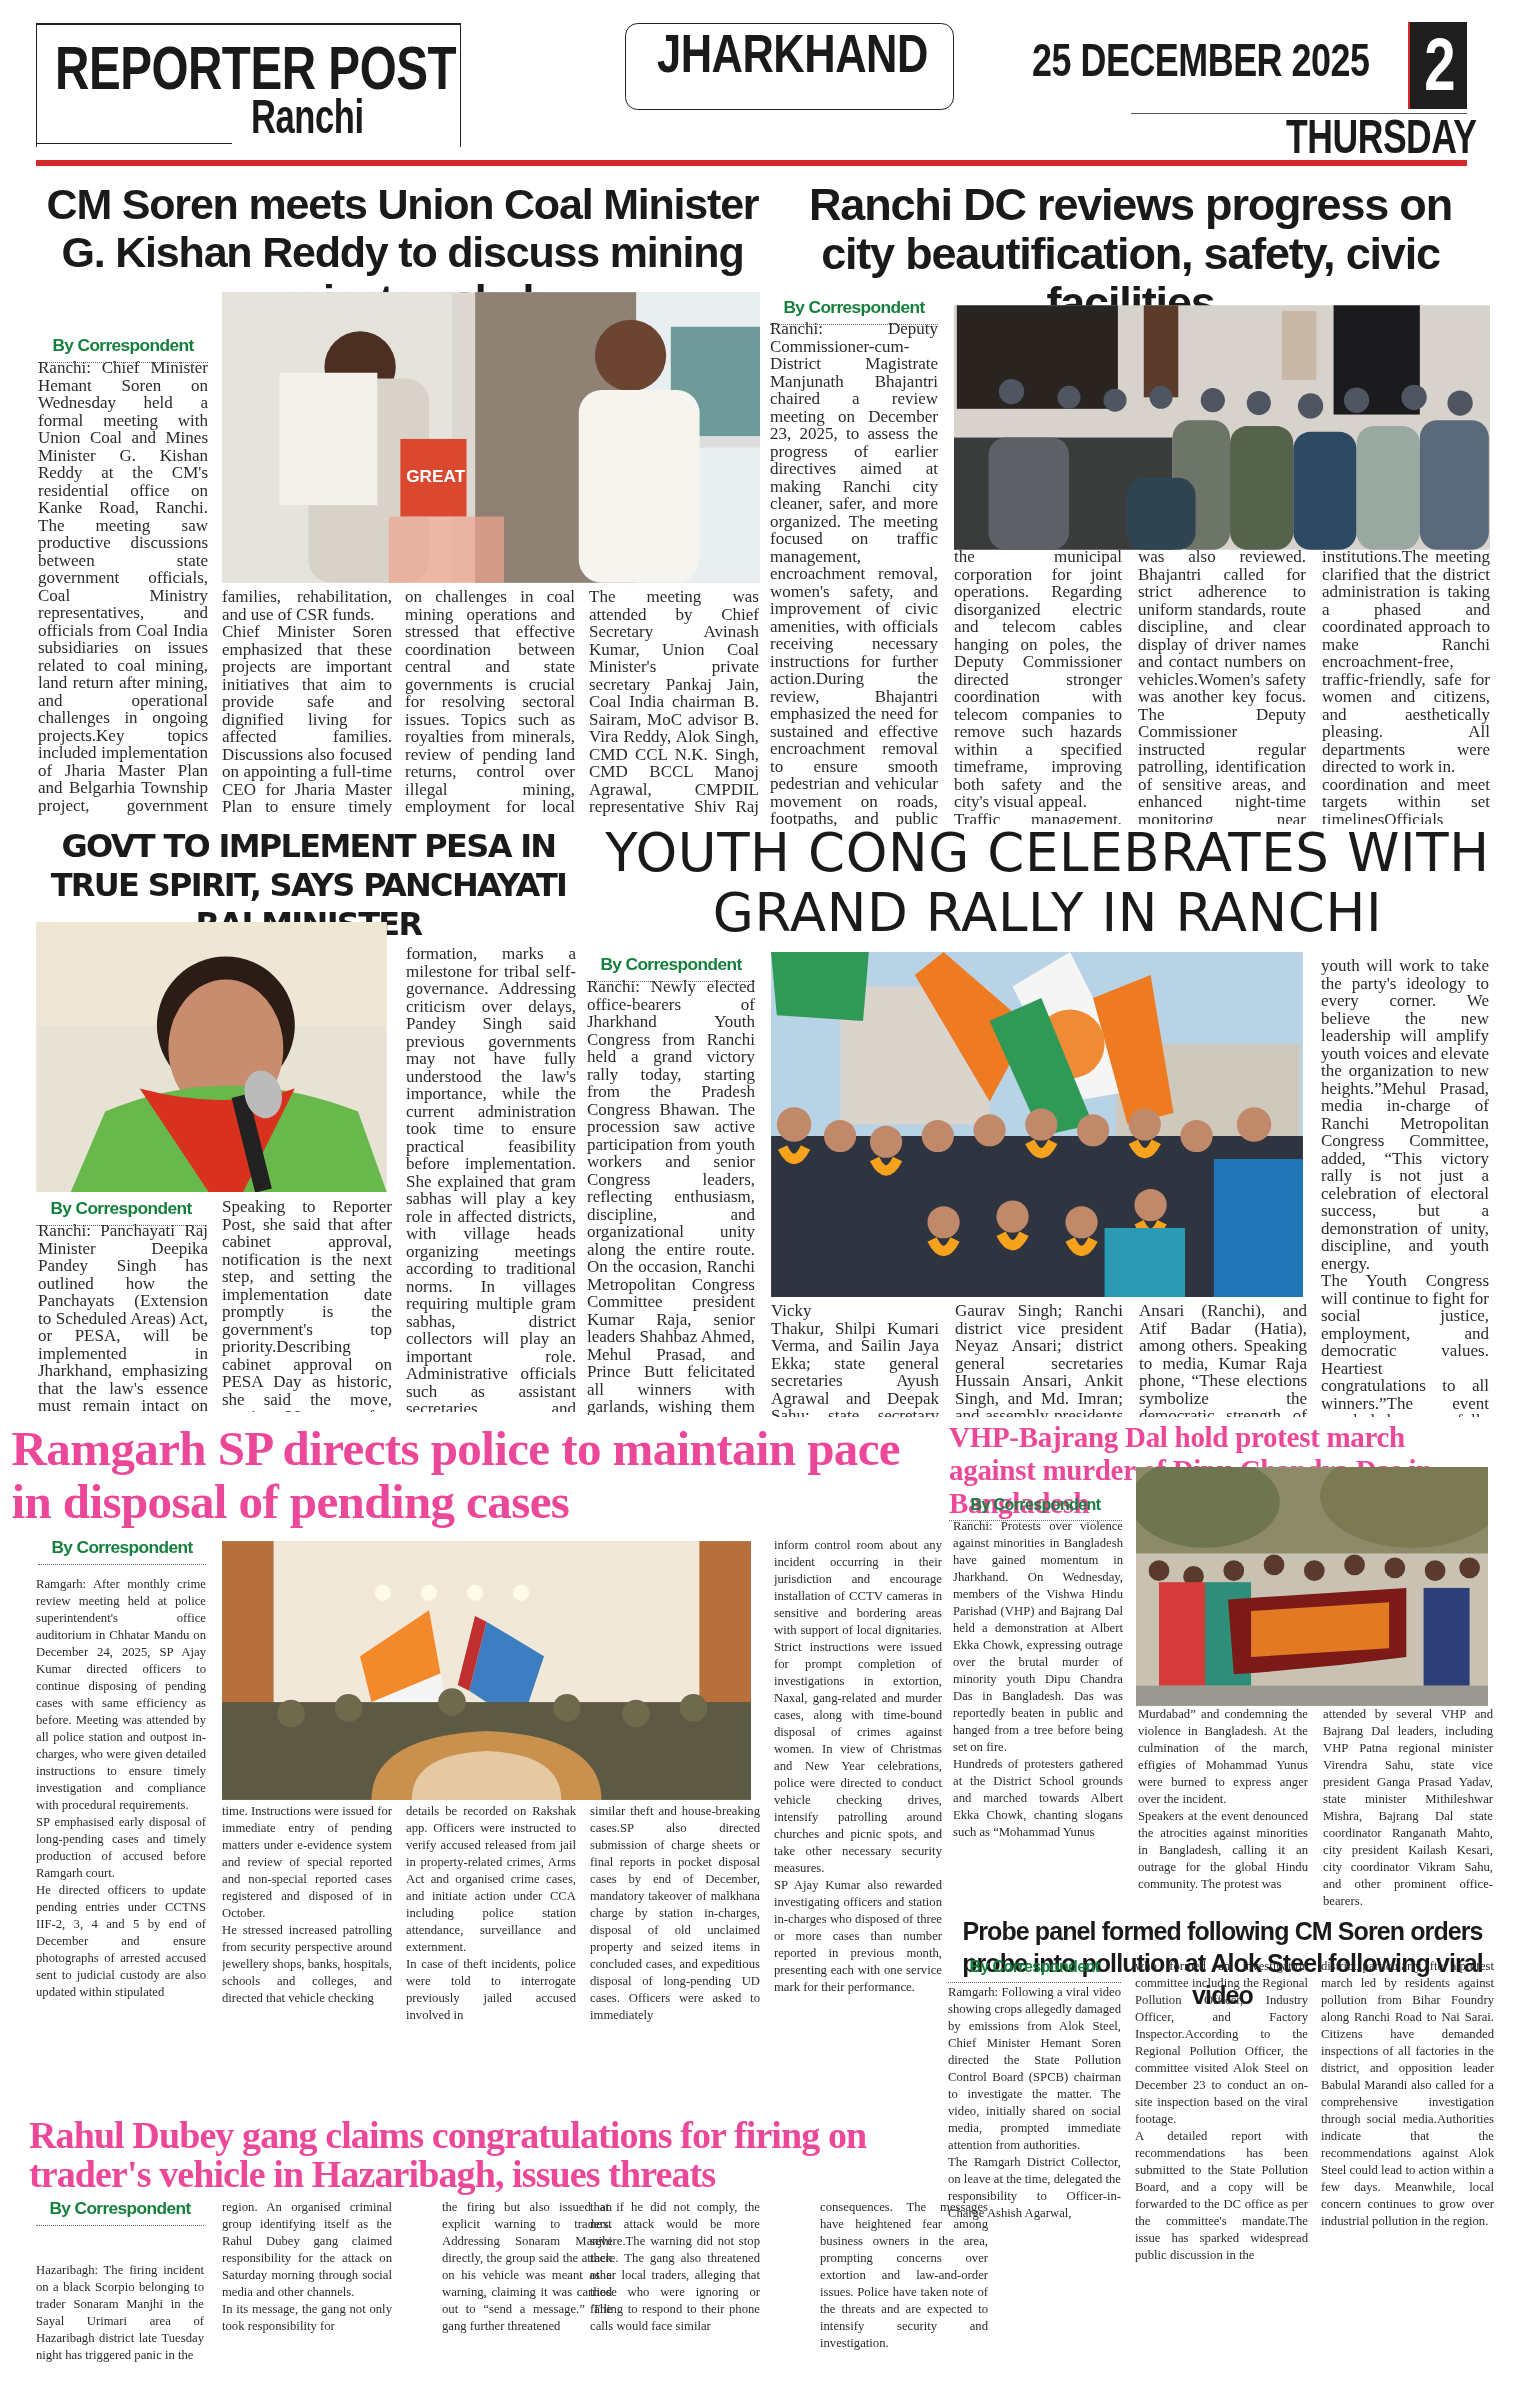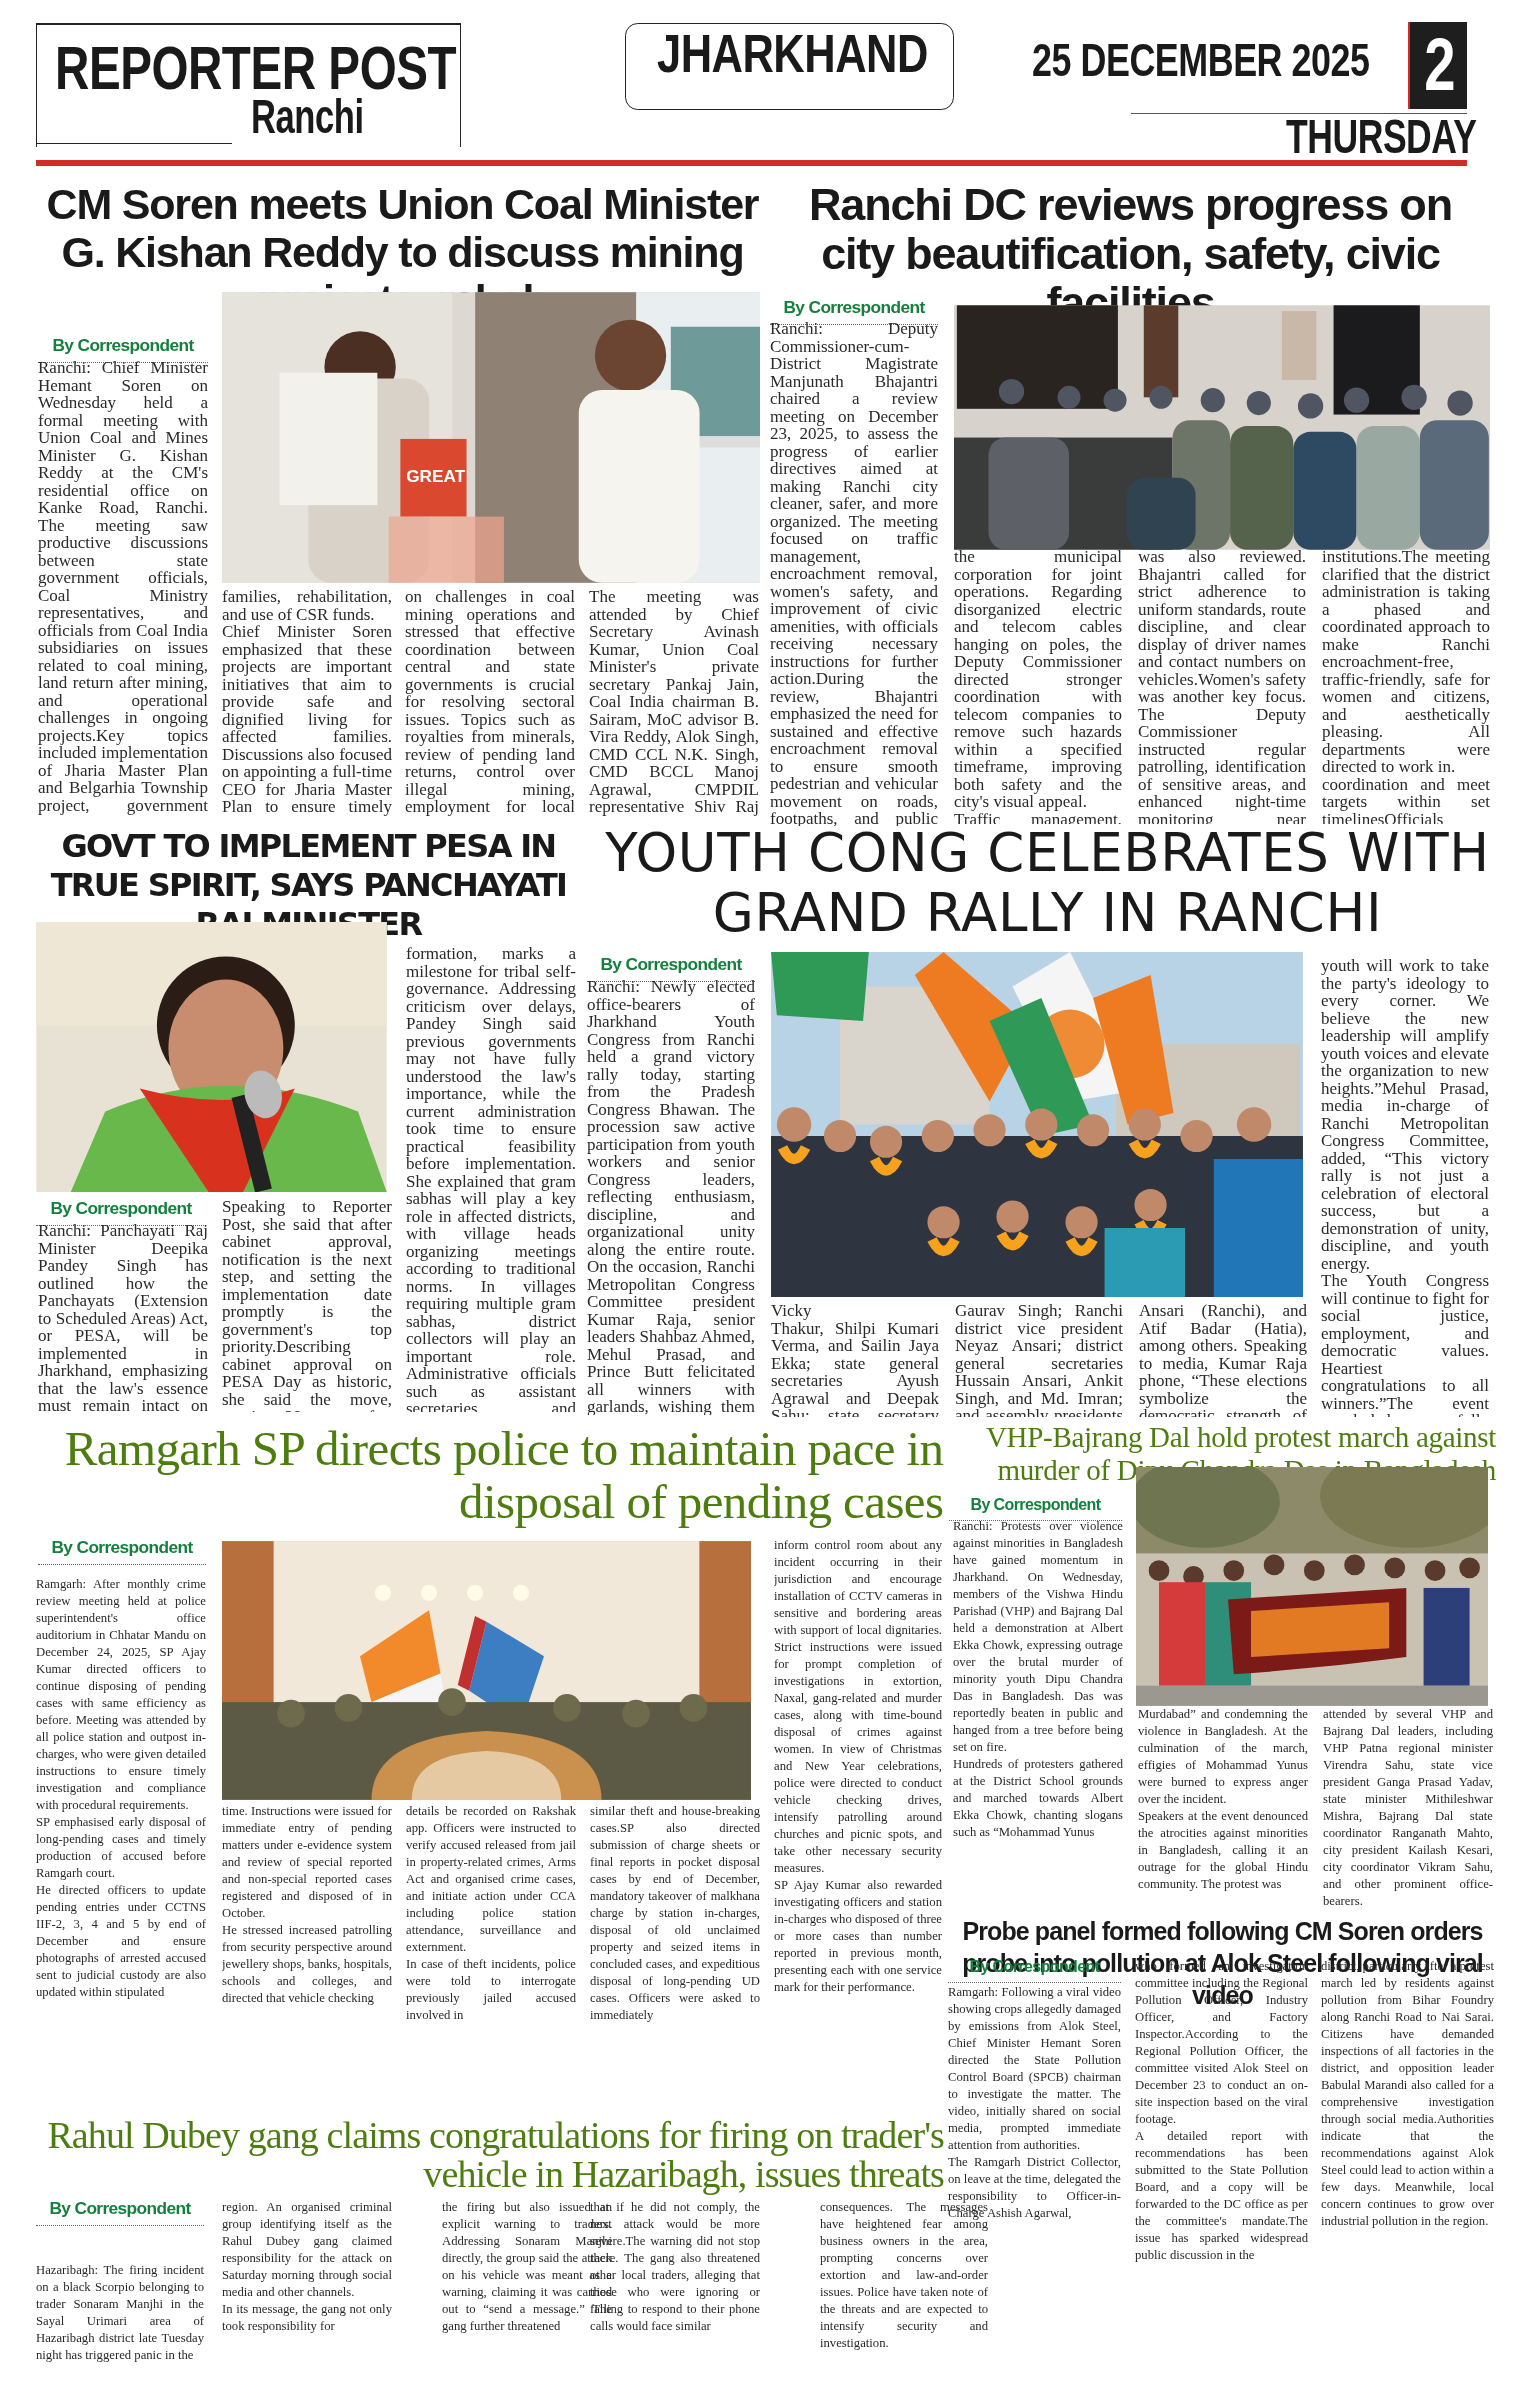--- a/index.html
+++ b/index.html
@@ -7,21 +7,21 @@
   body { position: relative; font-family: "Liberation Serif", "DejaVu Serif", serif; color: #222; }
   .abs { position: absolute; }
 
   
   .mast-box { border-top: 2.3px solid #222; border-left: 1.2px solid #222; border-right: 1.2px solid #222; }
   .mast-title { font-family: "Liberation Sans", "DejaVu Sans", sans-serif; font-weight: 700; color: #1a1a1a; transform-origin: left top; white-space: nowrap; letter-spacing: -0.6px; }
   .redline { background: #d32a2a; }
 
   
   .hl-cond { font-family: "Liberation Sans", "DejaVu Sans", sans-serif; font-weight: 700; color: #1a1a1a; text-align: center; line-height: 1.0; letter-spacing: -1.2px; }
-  .hl-serif { font-family: "Liberation Serif", "DejaVu Serif", serif; font-weight: 400; color: #4d7c0f; text-align: right; line-height: 1.0; letter-spacing: -0.6px; }
+  .hl-serif { font-family: "Liberation Serif", "DejaVu Serif", serif; font-weight: 700; color: #ec4899; text-align: left; line-height: 1.0; letter-spacing: -0.6px; }
   .hl-sans { font-family: "DejaVu Sans", "Liberation Sans", sans-serif; font-weight: 700; color: #1a1a1a; text-align: center; line-height: 1.05; }
 
   .byline { font-family: "Liberation Sans", "DejaVu Sans", sans-serif; font-weight: 700; font-size: 17.3px; color: #15803d; text-align: center; padding-bottom: 5.8px; border-bottom: 1.2px dotted #666; letter-spacing: -0.6px; }
 
   .col { font-size: 17px; line-height: 17.5px; text-align: justify; color: #2a2a2a; overflow: hidden; }
   .col.s { font-size: 12.7px; line-height: 17px; }
 
   .photo { overflow: hidden; }
 </style>
 </head>

